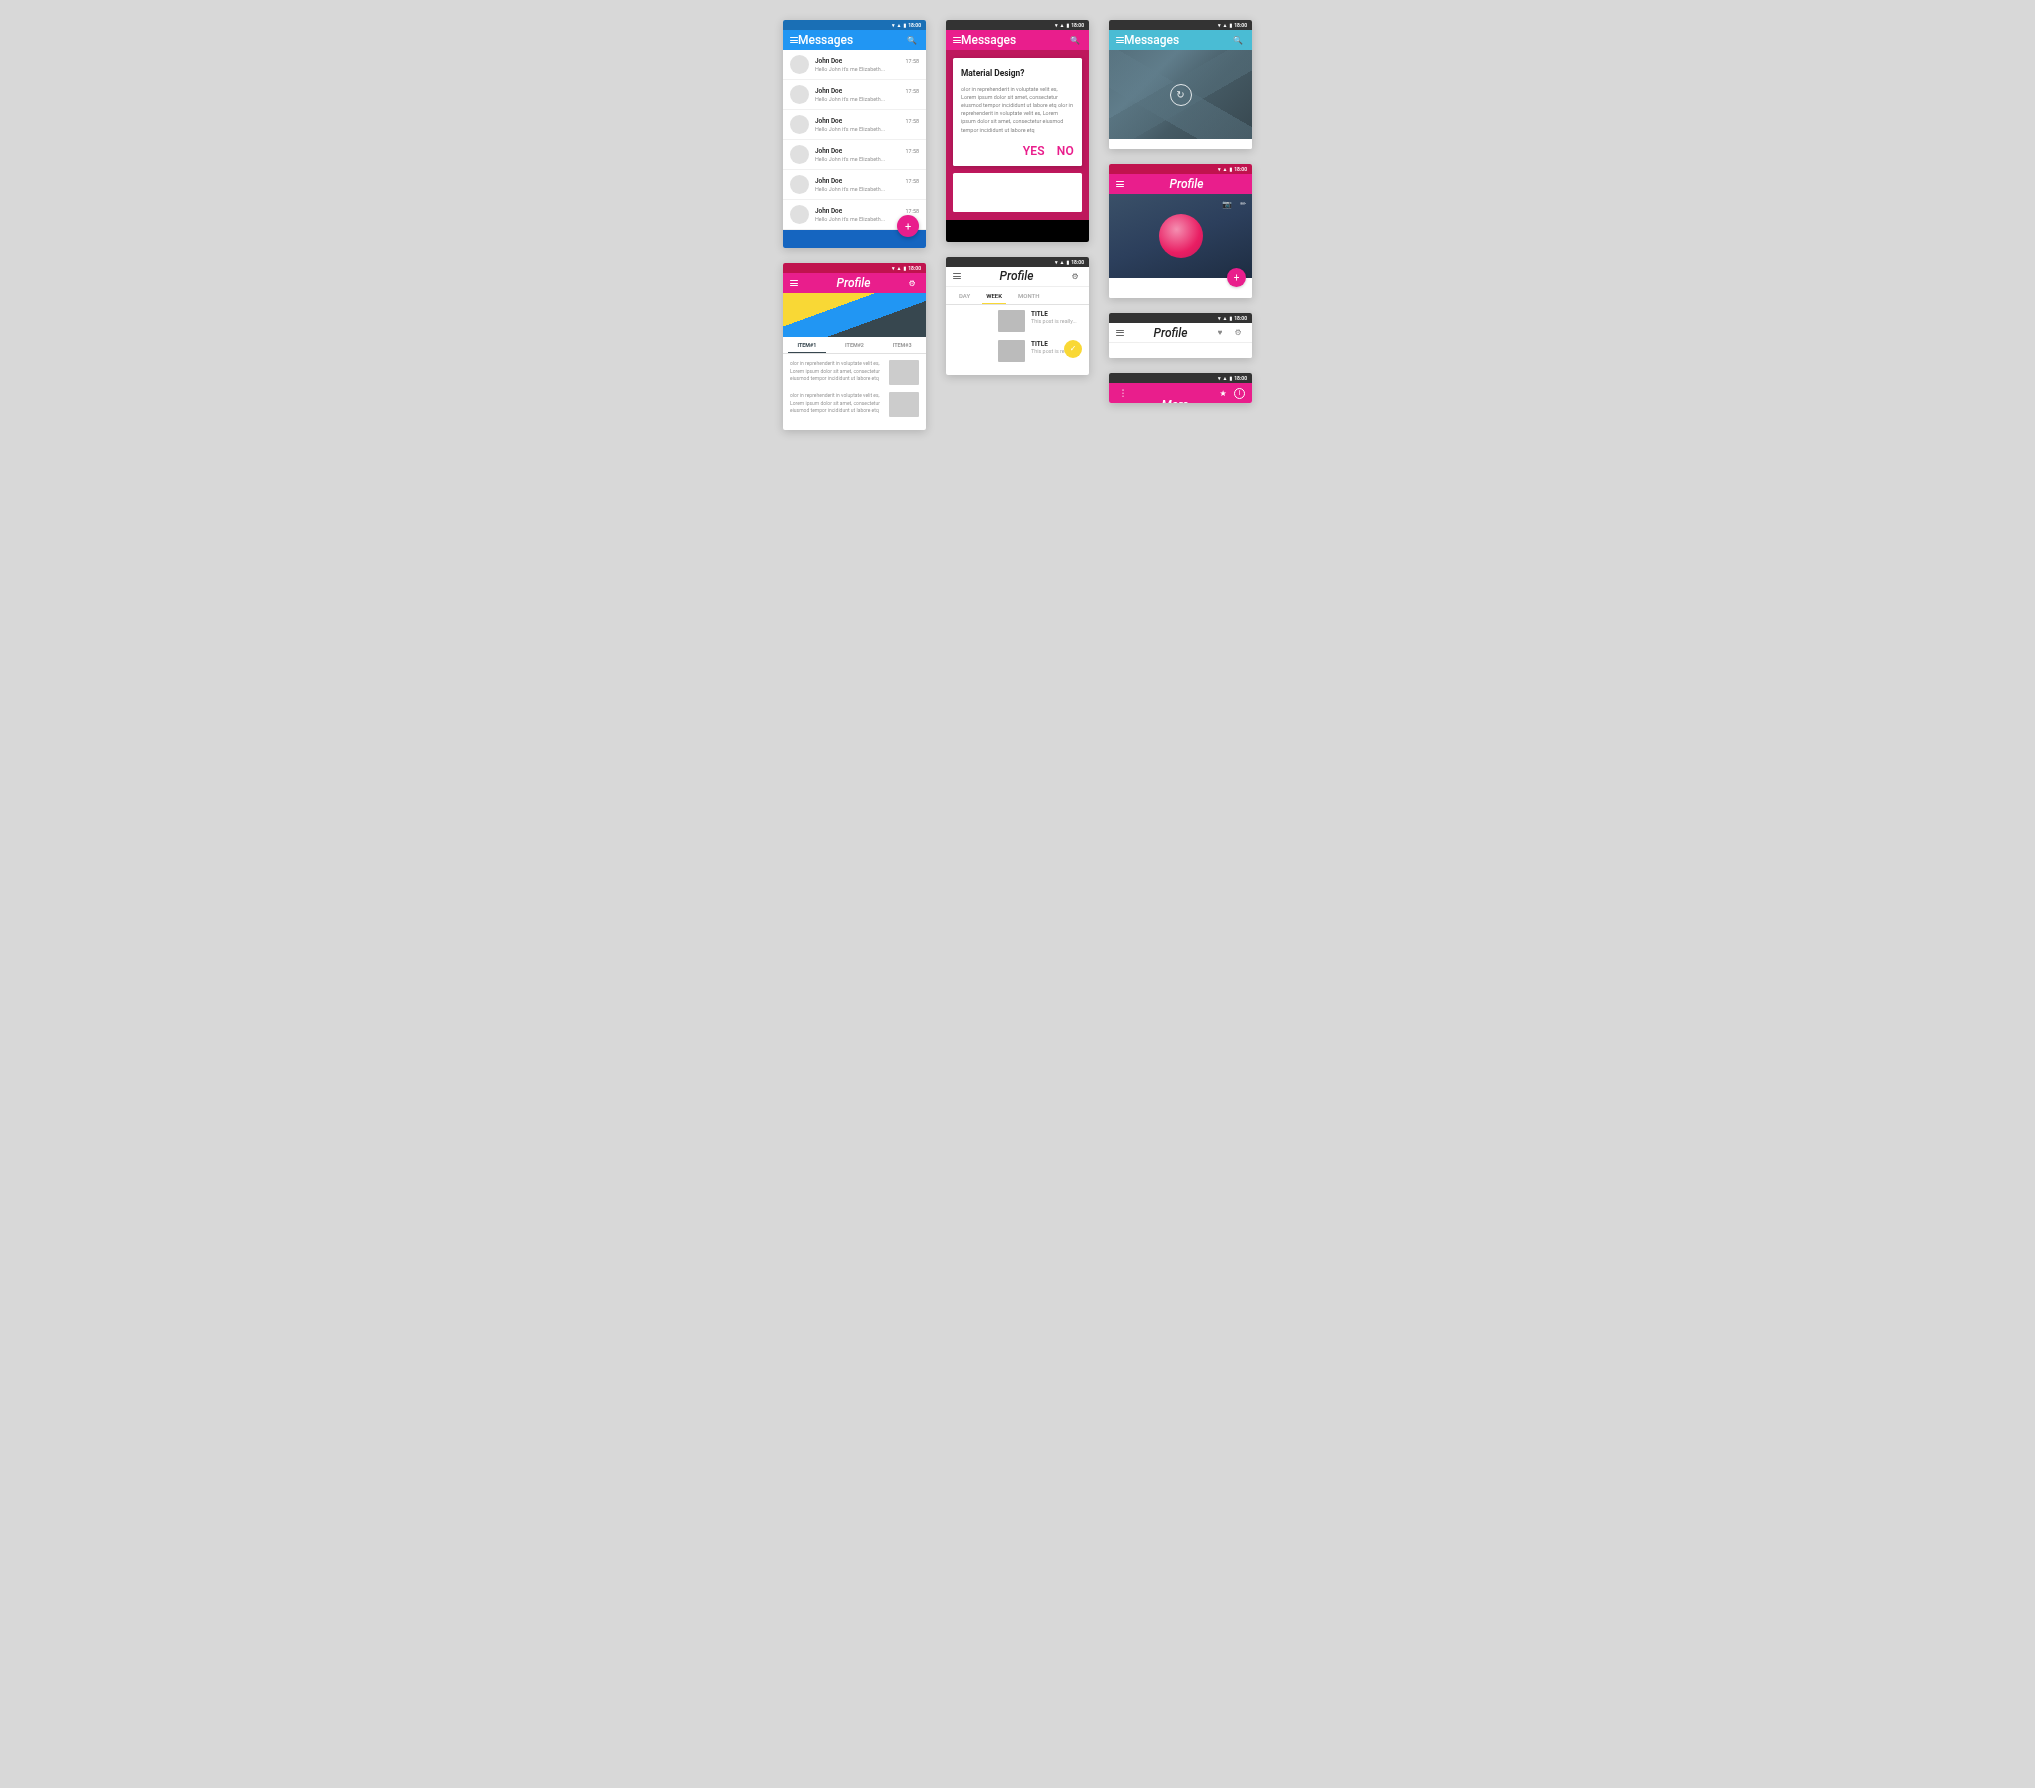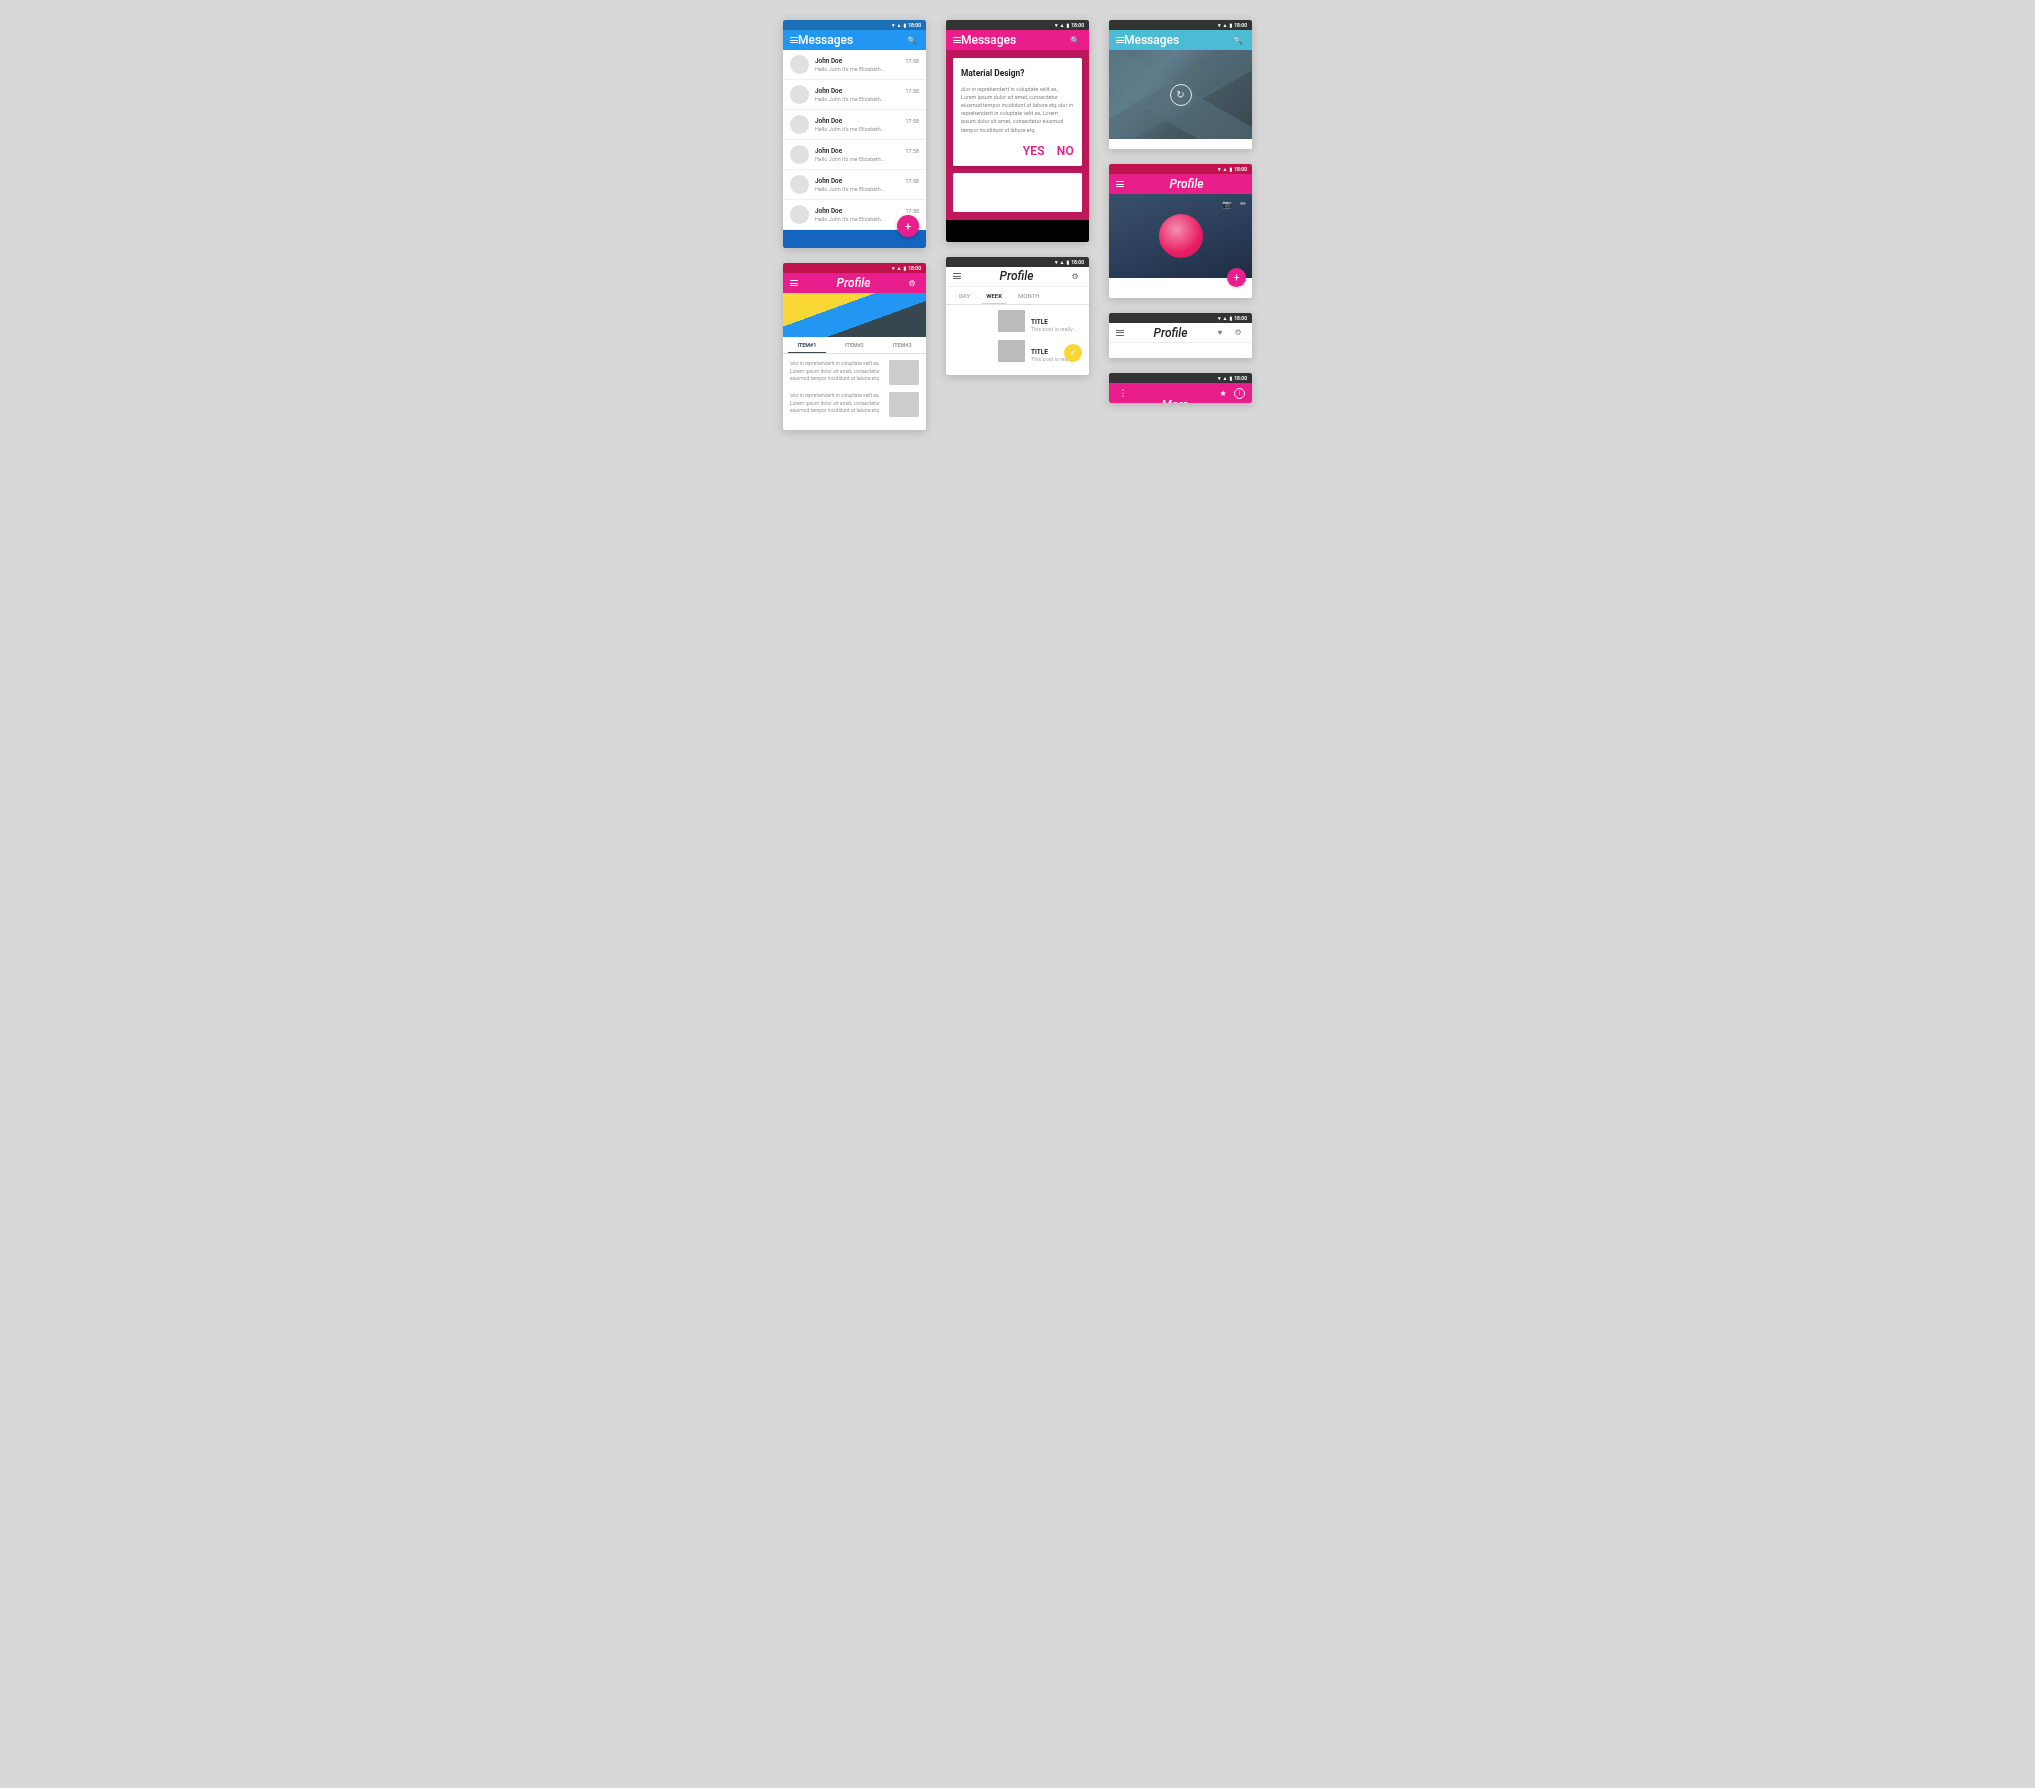--- a/index.html
+++ b/index.html
@@ -304,21 +304,21 @@
     .week-tab.active::after {
       content: '';
       position: absolute;
       bottom: 0; left: 4px; right: 4px;
       height: 1px;
       background: #F9D835;
     }
     .post-list { padding: 5px 7px; }
     .post-item {
       display: flex;
-      align-items: flex-end;
+      align-items: flex-start;
       gap: 6px;
       margin-bottom: 8px;
       position: relative;
       padding-left: 45px;
     }
     .post-thumb {
       width: 27px;
       height: 22px;
       background: #bbb;
       border-radius: 1px;

